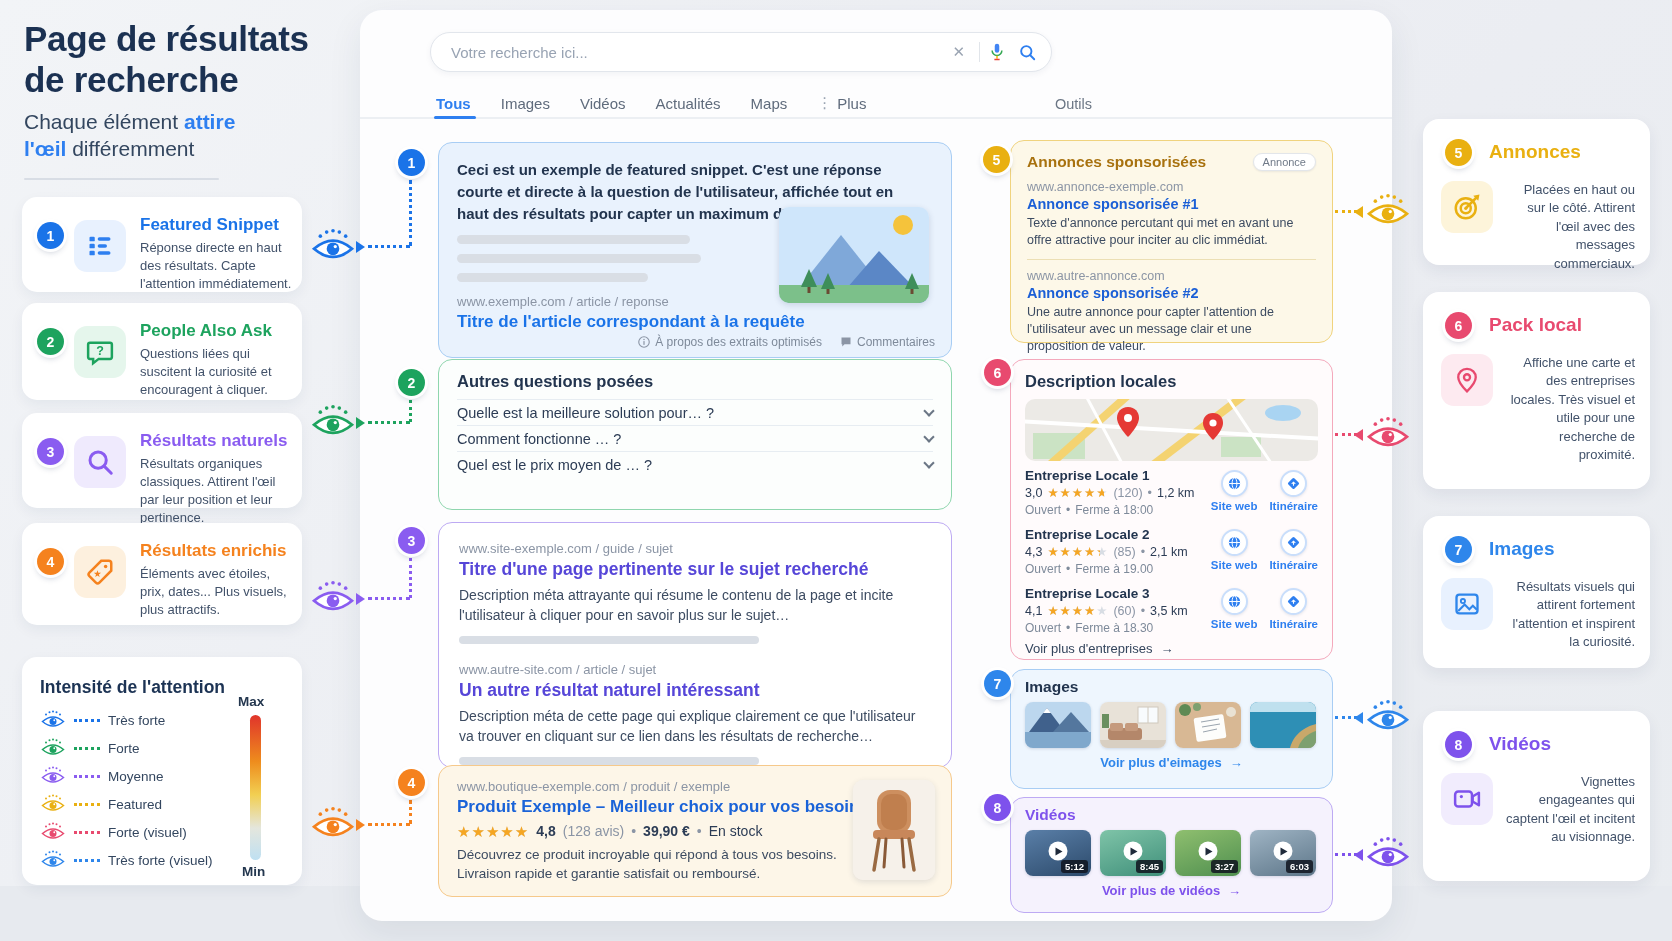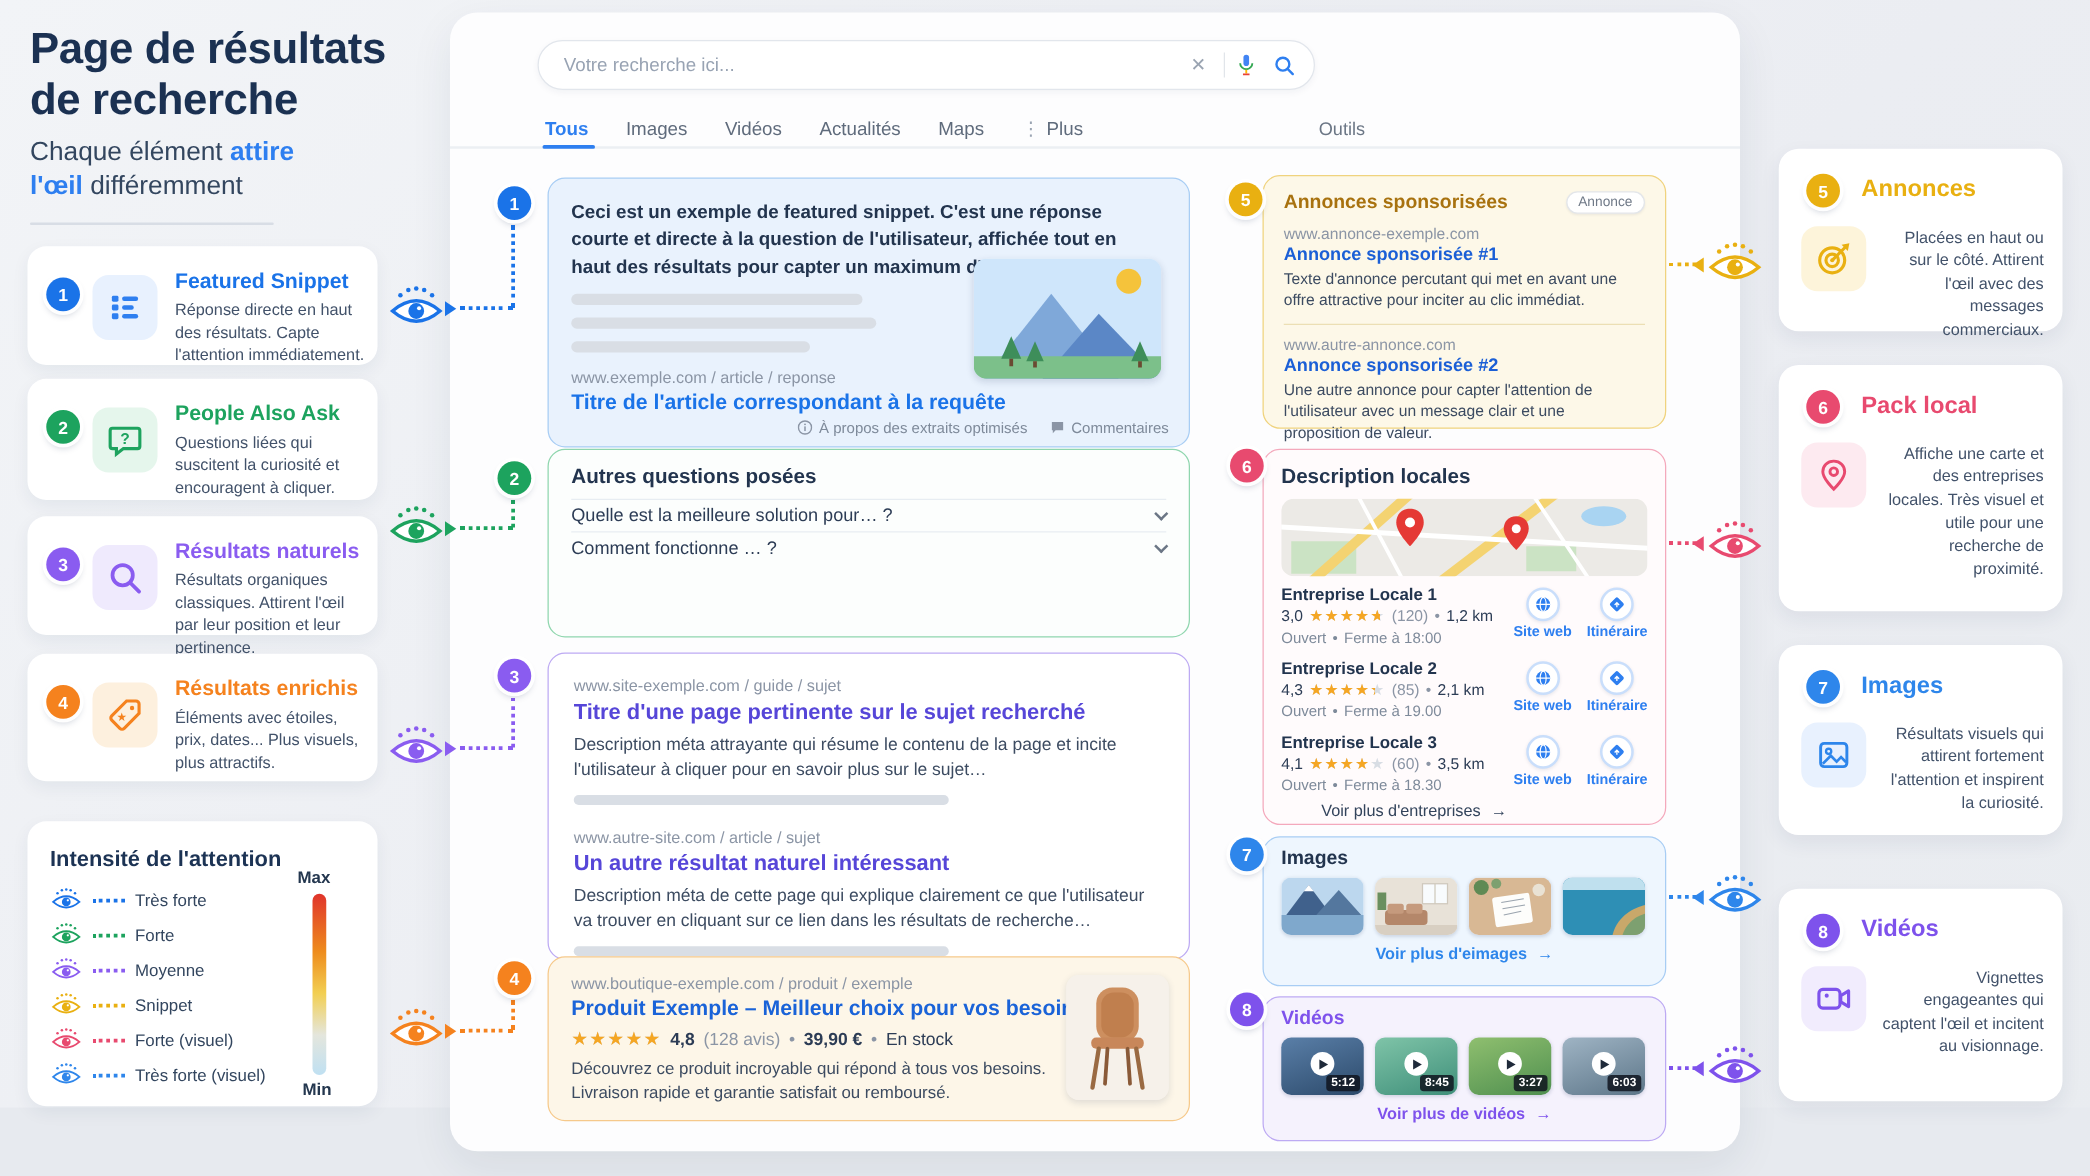--- a/index.html
+++ b/index.html
@@ -108,21 +108,21 @@
   .map { position:relative; margin-top:8px; width:293px; height:62px; border-radius:10px; overflow:hidden; }
   .biz { position:absolute; left:14px; width:295px; }
   .biz .bname { font-size:13.5px; font-weight:800; color:#22344e; }
   .bmeta { display:flex; align-items:center; gap:5px; font-size:12.5px; color:#2c3c55; margin-top:3px; }
   .bmeta .gray { color:#8b95a5; }
   .bhours { font-size:12px; color:#7e8a9a; margin-top:3px; display:flex; gap:5px; }
   .bbtns { position:absolute; right:2px; top:2px; display:flex; gap:12px; }
   .bbtn { display:flex; flex-direction:column; align-items:center; gap:3px; cursor:pointer; }
   .bbtn .circ { width:27px; height:27px; border-radius:50%; background:#fff; border:2px solid #c9defb; display:flex; align-items:center; justify-content:center; box-shadow:0 1px 3px rgba(20,40,80,.1); }
   .bbtn .blab { font-size:11.5px; color:#2e7ff0; font-weight:700; }
-  .lmore { position:absolute; left:14px; top:281px; font-size:13px; color:#33445c; cursor:pointer; display:flex; gap:8px;margin-left:32px; }
+  .lmore { position:absolute; left:14px; top:281px; font-size:13px; color:#33445c; cursor:pointer; display:flex; gap:8px; }
 
   
   .imgsec { left:650px; top:659px; width:323px; height:120px; background:#eef6fe; border-color:#a8cdf4; padding:8px 14px; }
   .imgsec h4 { font-size:15.5px; font-weight:800; color:#22344e; }
   .vidsec { left:650px; top:787px; width:323px; height:116px; background:#f5f2fd; border-color:#bdaaf3; padding:8px 14px; }
   .vidsec h4 { font-size:15.5px; font-weight:800; color:#7e52ec; }
   .thumbrow { display:flex; gap:9px; margin-top:6px; }
   .thumb { width:66px; height:46px; border-radius:8px; overflow:hidden; position:relative; cursor:pointer; box-shadow:0 1px 3px rgba(20,40,80,.15); }
   .vthumb .play { position:absolute; left:50%; top:46%; transform:translate(-50%,-50%); width:19px; height:19px; border-radius:50%; background:#fff; display:flex; align-items:center; justify-content:center; }
   .vthumb .play::after { content:""; margin-left:2px; border-left:7px solid #1f2a3a; border-top:4.5px solid transparent; border-bottom:4.5px solid transparent; }
@@ -250,21 +250,21 @@
           <use href="#eyesym"></use>
         </svg>
       <span class="ldots"></span>
       <span class="llab">Moyenne</span>
     </div>
     <div class="lrow c-gold" style="top:136px">
       <svg class="leye" width="26" height="21" viewBox="0 0 48 42">
           <use href="#eyesym"></use>
         </svg>
       <span class="ldots"></span>
-      <span class="llab">Snippet</span>
+      <span class="llab">Featured</span>
     </div>
     <div class="lrow c-pink" style="top:164px">
       <svg class="leye" width="26" height="21" viewBox="0 0 48 42">
           <use href="#eyesym"></use>
         </svg>
       <span class="ldots"></span>
       <span class="llab">Forte (visuel)</span>
     </div>
     <div class="lrow c-sky" style="top:192px">
       <svg class="leye" width="26" height="21" viewBox="0 0 48 42">
@@ -349,20 +349,24 @@
     </div>
 
     <div class="scard paa">
       <h4>Autres questions posées</h4>
       <div class="qrow">
           <span>Quelle est la meilleure solution pour… ?</span>
           <span class="chev"></span>
         </div>
       <div class="qrow">
           <span>Comment fonctionne … ?</span>
+          <span class="chev"></span>
+        </div>
+      <div class="qrow">
+          <span>Quel est le prix moyen de … ?</span>
           <span class="chev"></span>
         </div>
     </div>
 
     <div class="scard organic">
       <div class="url">www.site-exemple.com / guide / sujet</div>
       <div class="rtitle">Titre d'une page pertinente sur le sujet recherché</div>
       <div class="odesc">Description méta attrayante qui résume le contenu de la page et incite l'utilisateur à cliquer pour en savoir plus sur le sujet…</div>
       <div class="gbar" style="width:300px;margin-top:10px;height:8px"></div>
       <div class="url" style="margin-top:18px">www.autre-site.com / article / sujet</div>

